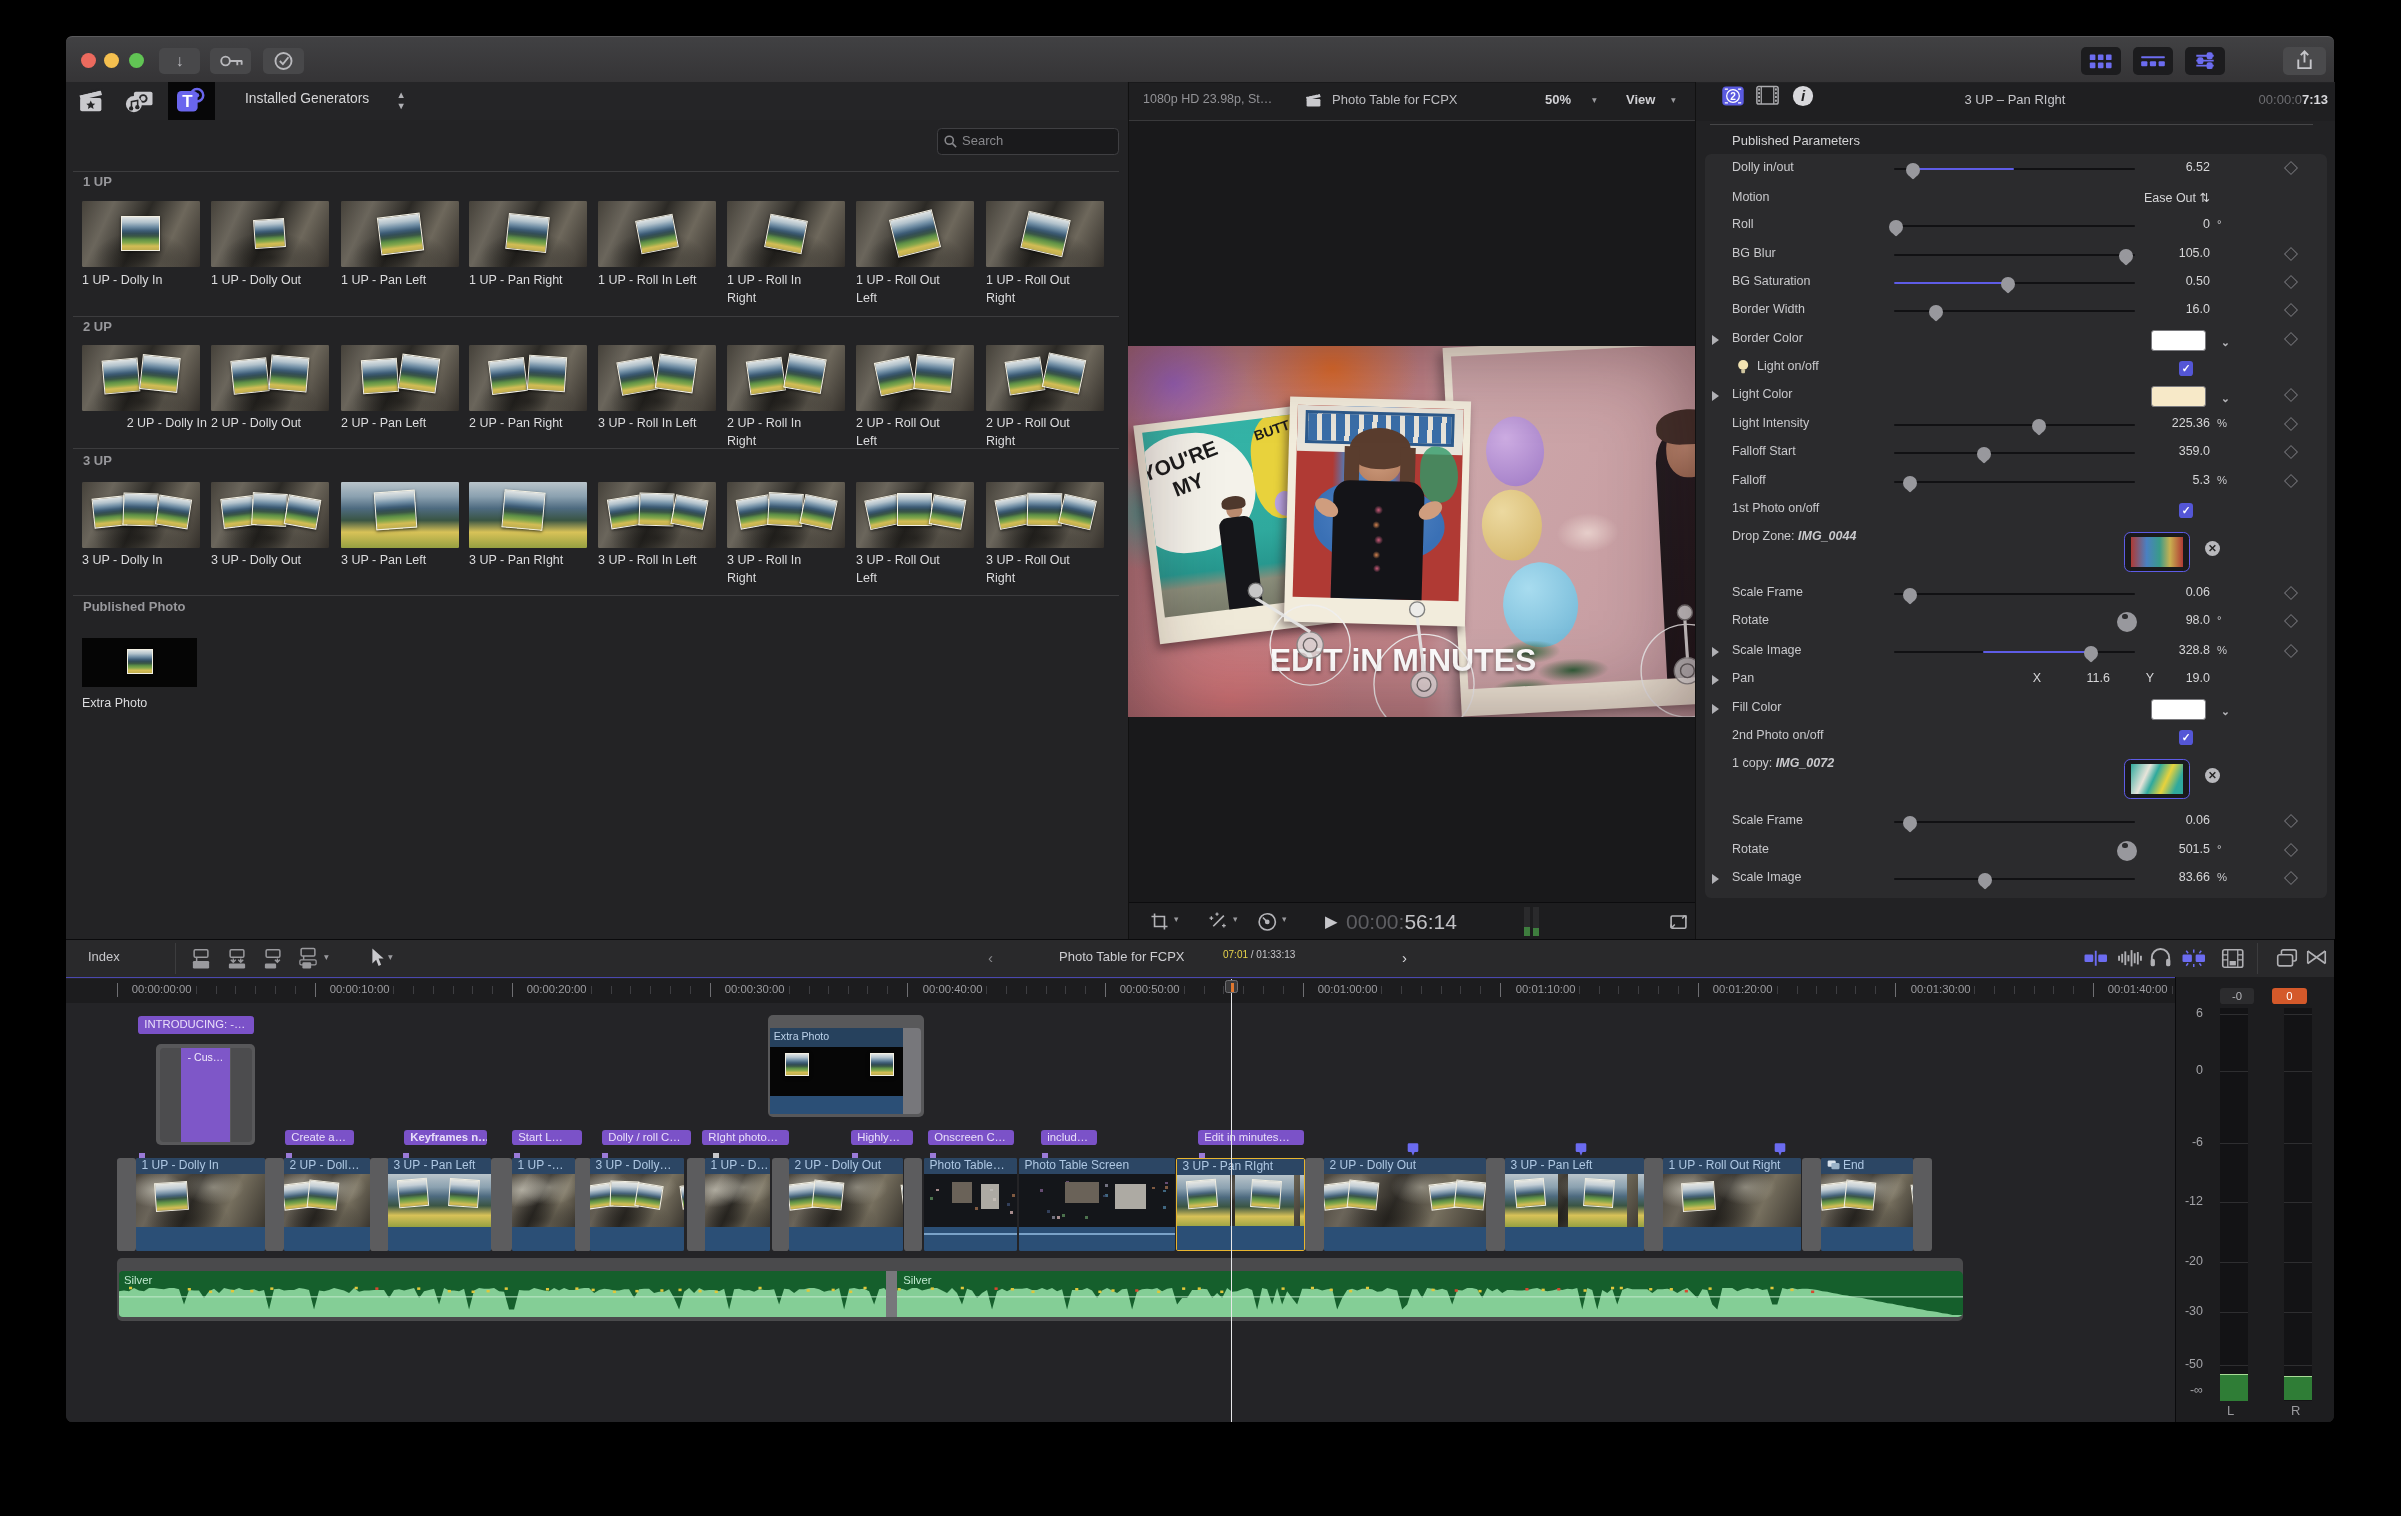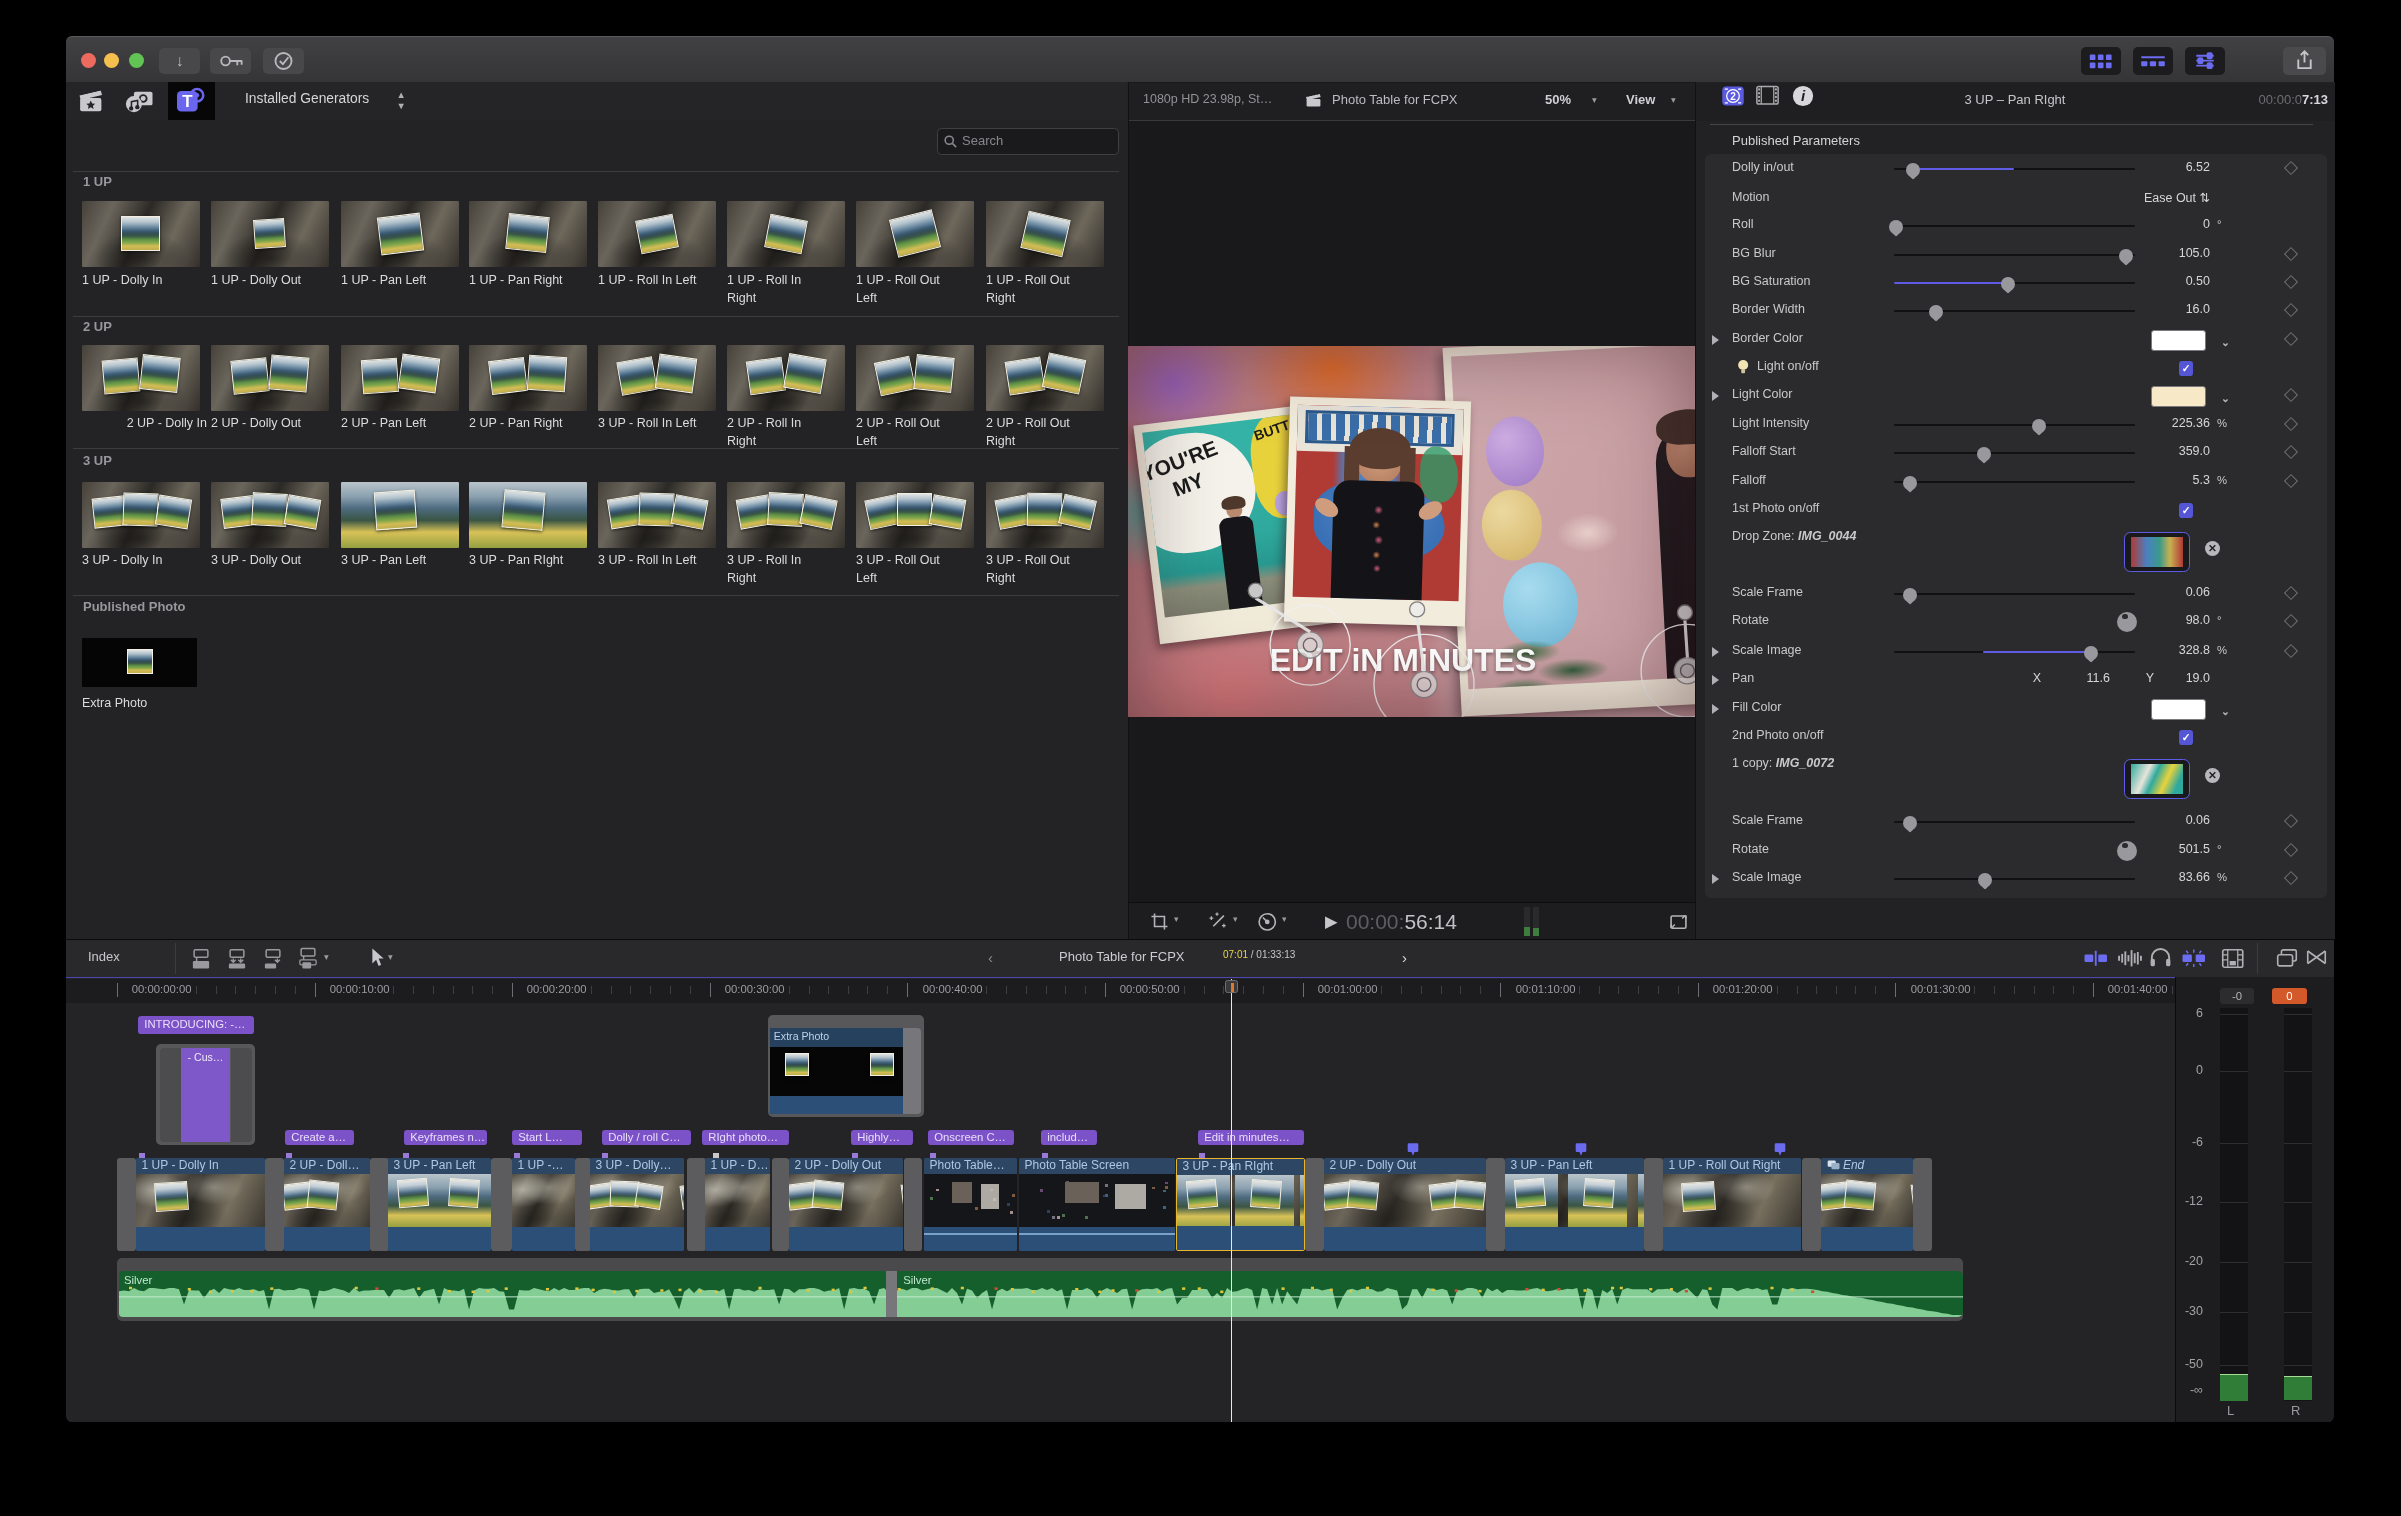--- a/index.html
+++ b/index.html
@@ -795,21 +795,21 @@
     <div style="position:absolute;left:2104px;top:983px;color:#9c9ca0;font-size:11.3px;background:#1c1c1e;padding:0 3.8px;">00:01:40:00</div>
   </div>
 <div style="position:absolute;left:138px;top:1016px;width:116px;height:17.5px;background:#7b52c8;border-radius:3.1px;color:#e9defa;font-size:11.3px;line-height:17.5px;padding:0 6.3px;white-space:nowrap;overflow:hidden;">INTRODUCING: -…</div>
 <div style="position:absolute;left:156px;top:1044px;width:99px;height:101px;background:#58585a;border-radius:5px;"></div>
 <div style="position:absolute;left:160px;top:1048px;width:21px;height:94px;background:#4c4c4e;border-radius:3.8px 0 0 3.8px;"></div>
 <div style="position:absolute;left:231px;top:1048px;width:21px;height:94px;background:#4c4c4e;border-radius:0 3.8px 3.8px 0;"></div>
 <div style="position:absolute;left:181px;top:1048px;width:49px;height:94px;background:#7e57c8;color:#f0e8fa;font-size:10.6px;text-align:center;overflow:hidden;">
     <div style="margin-top:2.5px;">- Cus…</div>
   </div>
 <div class="badge" style="left:285px;width:69px;">Create a…</div>
-<div class="badge" style="left:404px;width:83px;">Keyframes n…</div>
+<div class="badge" style="left:404px;width:83px;font-weight:bold;">Keyframes n…</div>
 <div class="badge" style="left:512px;width:70px;">Start L…</div>
 <div class="badge" style="left:602px;width:89px;">Dolly / roll C…</div>
 <div class="badge" style="left:702px;width:87px;">RIght photo…</div>
 <div class="badge" style="left:851px;width:62px;">Highly…</div>
 <div class="badge" style="left:928px;width:86px;">Onscreen C…</div>
 <div class="badge" style="left:1041px;width:56px;">includ…</div>
 <div class="badge" style="left:1198px;width:106px;">Edit in minutes…</div>
 <div style="position:absolute;left:768px;top:1015px;width:156px;height:102px;background:#58585a;border-radius:5px;"></div>
 <div style="position:absolute;left:770px;top:1028px;width:133px;height:86px;background:#2b4f76;overflow:hidden;">
     <div style="position:absolute;left:0px;top:0px;width:133px;height:19px;background:#26415d;color:#bcd2ea;font-size:10.6px;line-height:17.5px;padding-left:3.8px;">Extra Photo</div>
@@ -974,21 +974,21 @@
     </div>
     <div style="position:absolute;left:0;bottom:0;right:0;height:24px;background:#2b4f76;"></div>
   </div>
 <div style="position:absolute;left:1663px;top:1158px;width:138px;height:93px;overflow:hidden;border-radius:1.9px;background:#2b4f76;">
     <div class="ctitle">1 UP - Roll Out Right</div>
     <div class="cfilm" style="overflow:hidden;">
       <div class="cphoto" style="left:19px;top:7.5px;width:33px;height:29px;transform:rotate(-4deg);"></div>
     </div>
     <div style="position:absolute;left:0;bottom:0;right:0;height:24px;background:#2b4f76;"></div>
   </div>
-<div style="position:absolute;left:1821px;top:1158px;width:92px;height:93px;overflow:hidden;border-radius:1.9px;background:#2b4f76;font-style:italic;">
+<div style="position:absolute;left:1821px;top:1158px;width:92px;height:93px;overflow:hidden;border-radius:1.9px;background:#2b4f76;">
     <div class="ctitle"><svg width="13.8" height="10.6" viewBox="0 0 22 17" style="vertical-align:-1.3px;margin-right:2.5px;">
         <rect x="1" y="1" width="13" height="10" rx="2" fill="#d8e2ec"></rect>
         <rect x="7" y="5" width="13" height="10" rx="2" fill="#9ab2c8"></rect>
       </svg>End</div>
     <div class="cfilm" style="overflow:hidden;">
       <div class="cphoto" style="left:-1.3px;top:8.8px;width:29px;height:26px;transform:rotate(-7deg);"></div>
       <div class="cphoto" style="left:24px;top:6.3px;width:30px;height:27.5px;transform:rotate(6deg);"></div>
       <div class="cphoto" style="left:91px;top:8.8px;width:29px;height:26px;transform:rotate(-7deg);"></div>
     </div>
     <div style="position:absolute;left:0;bottom:0;right:0;height:24px;background:#2b4f76;"></div>

